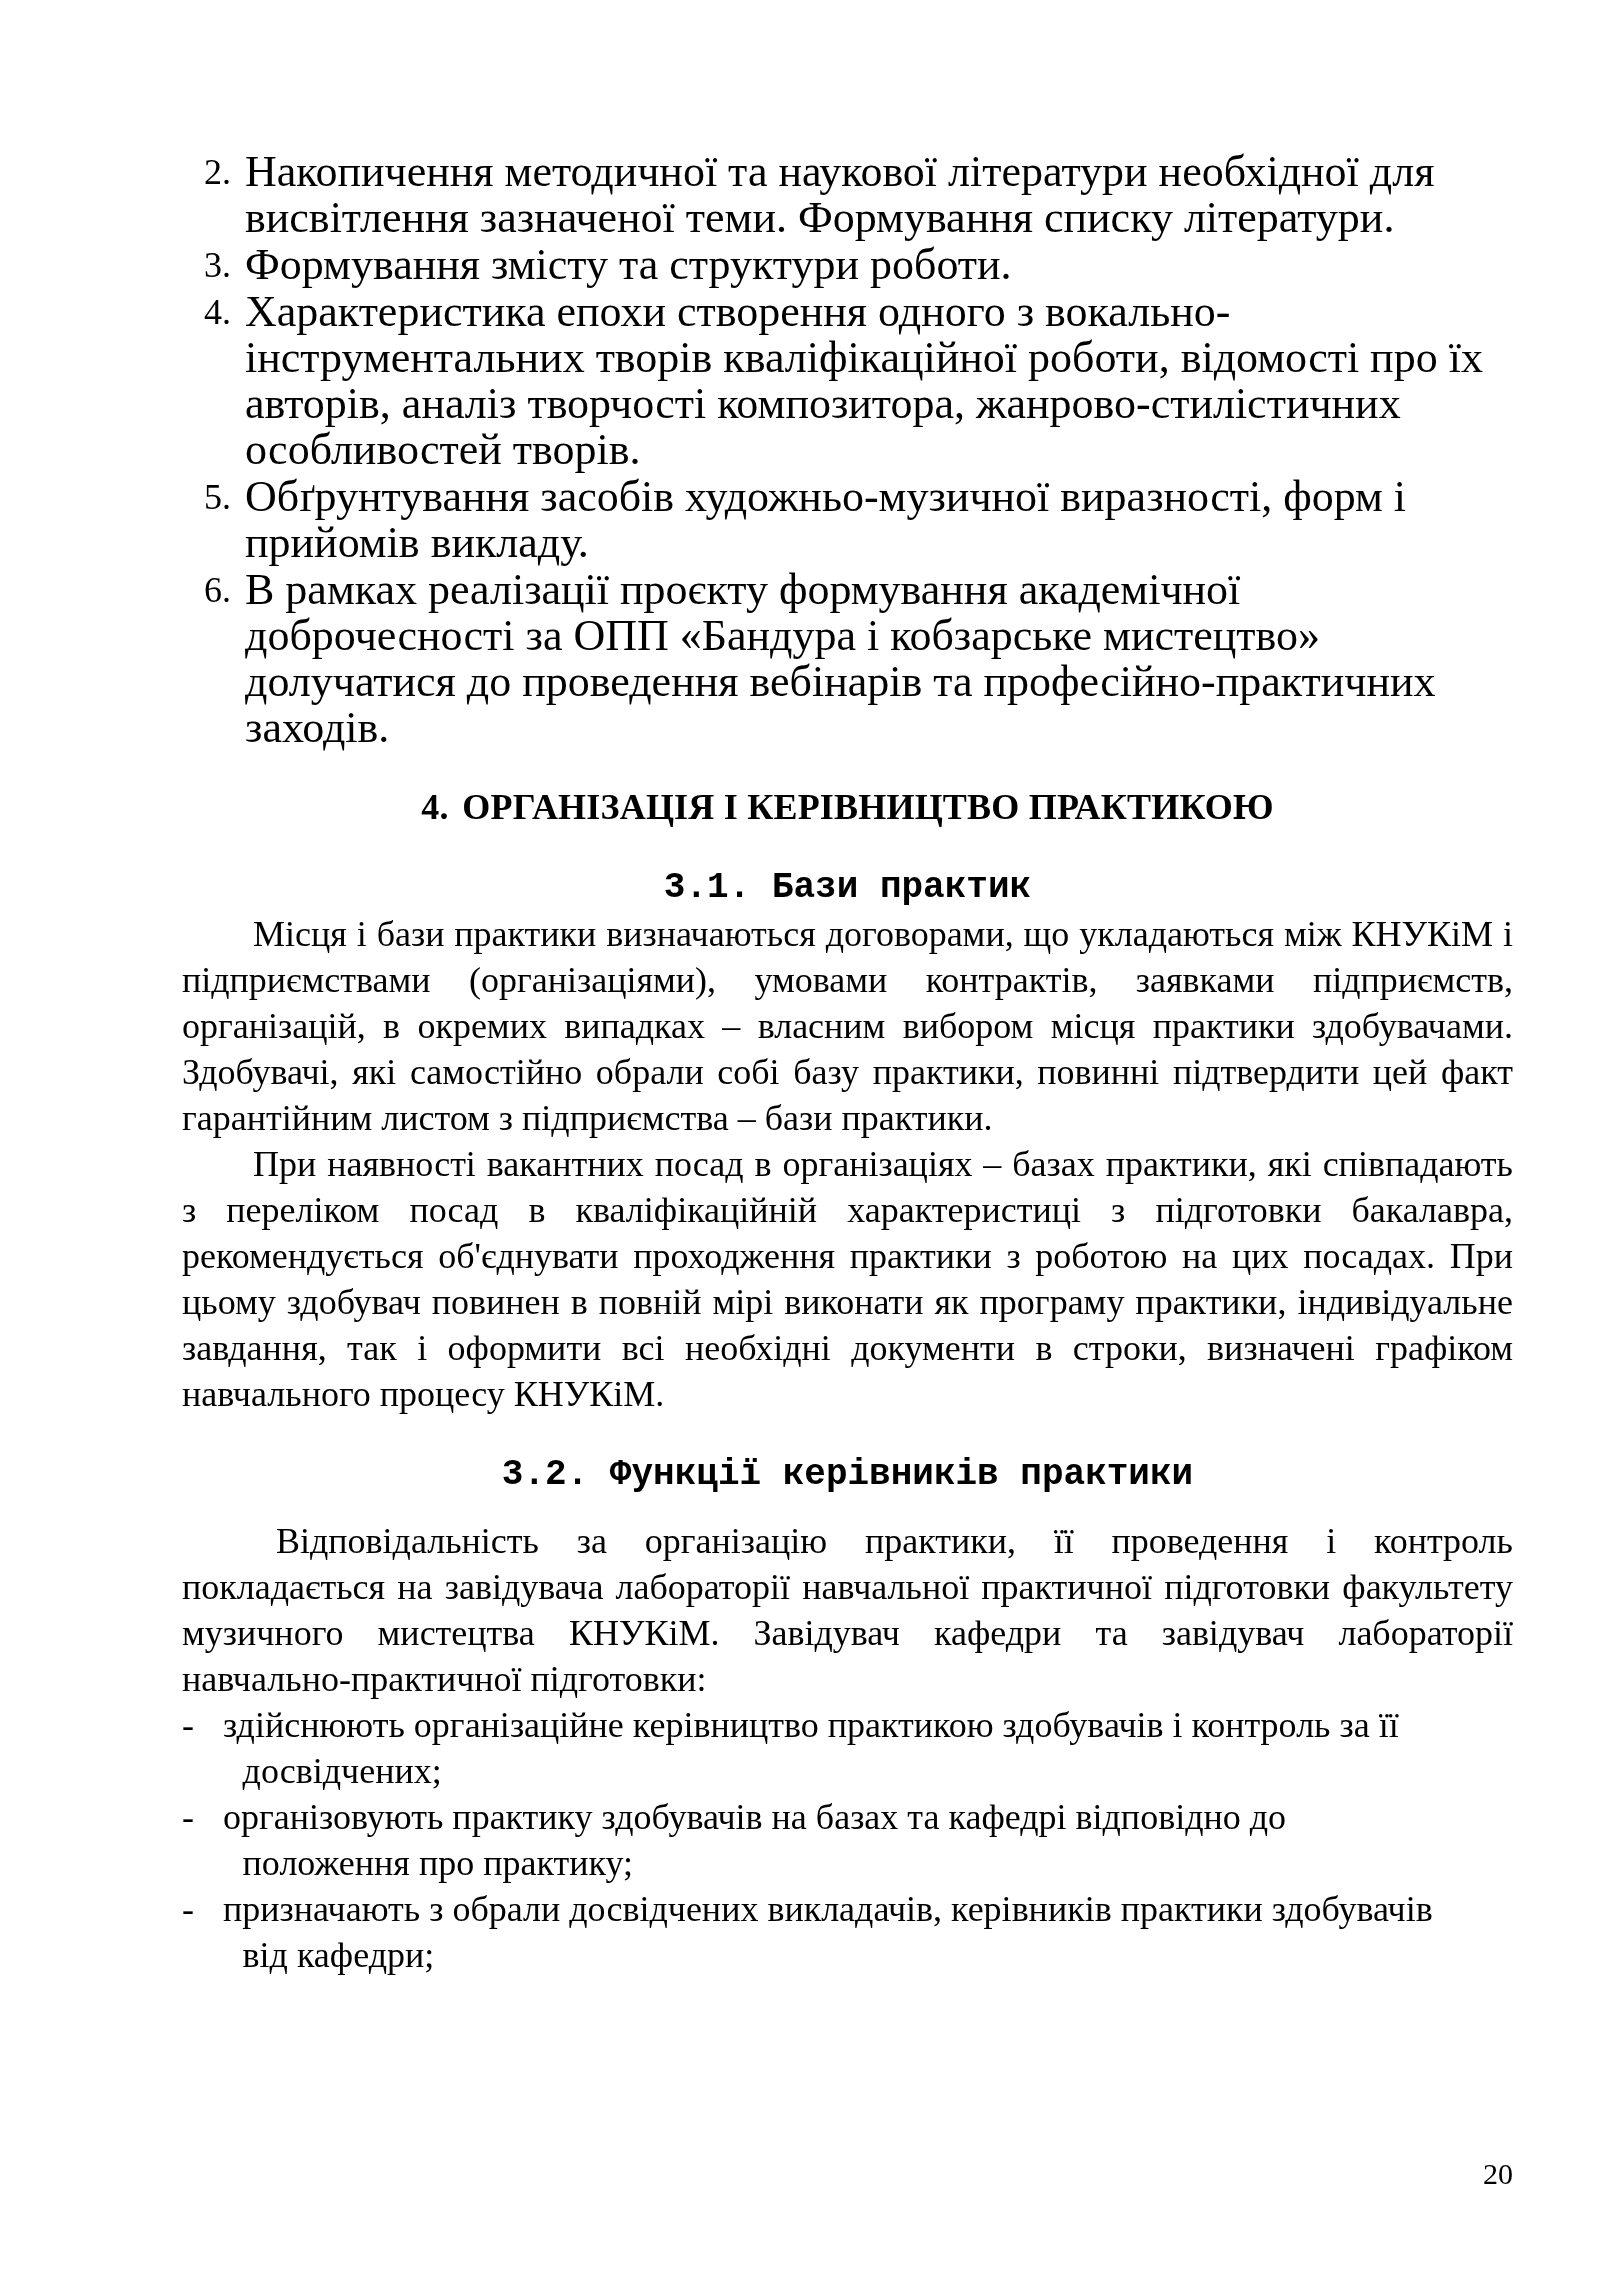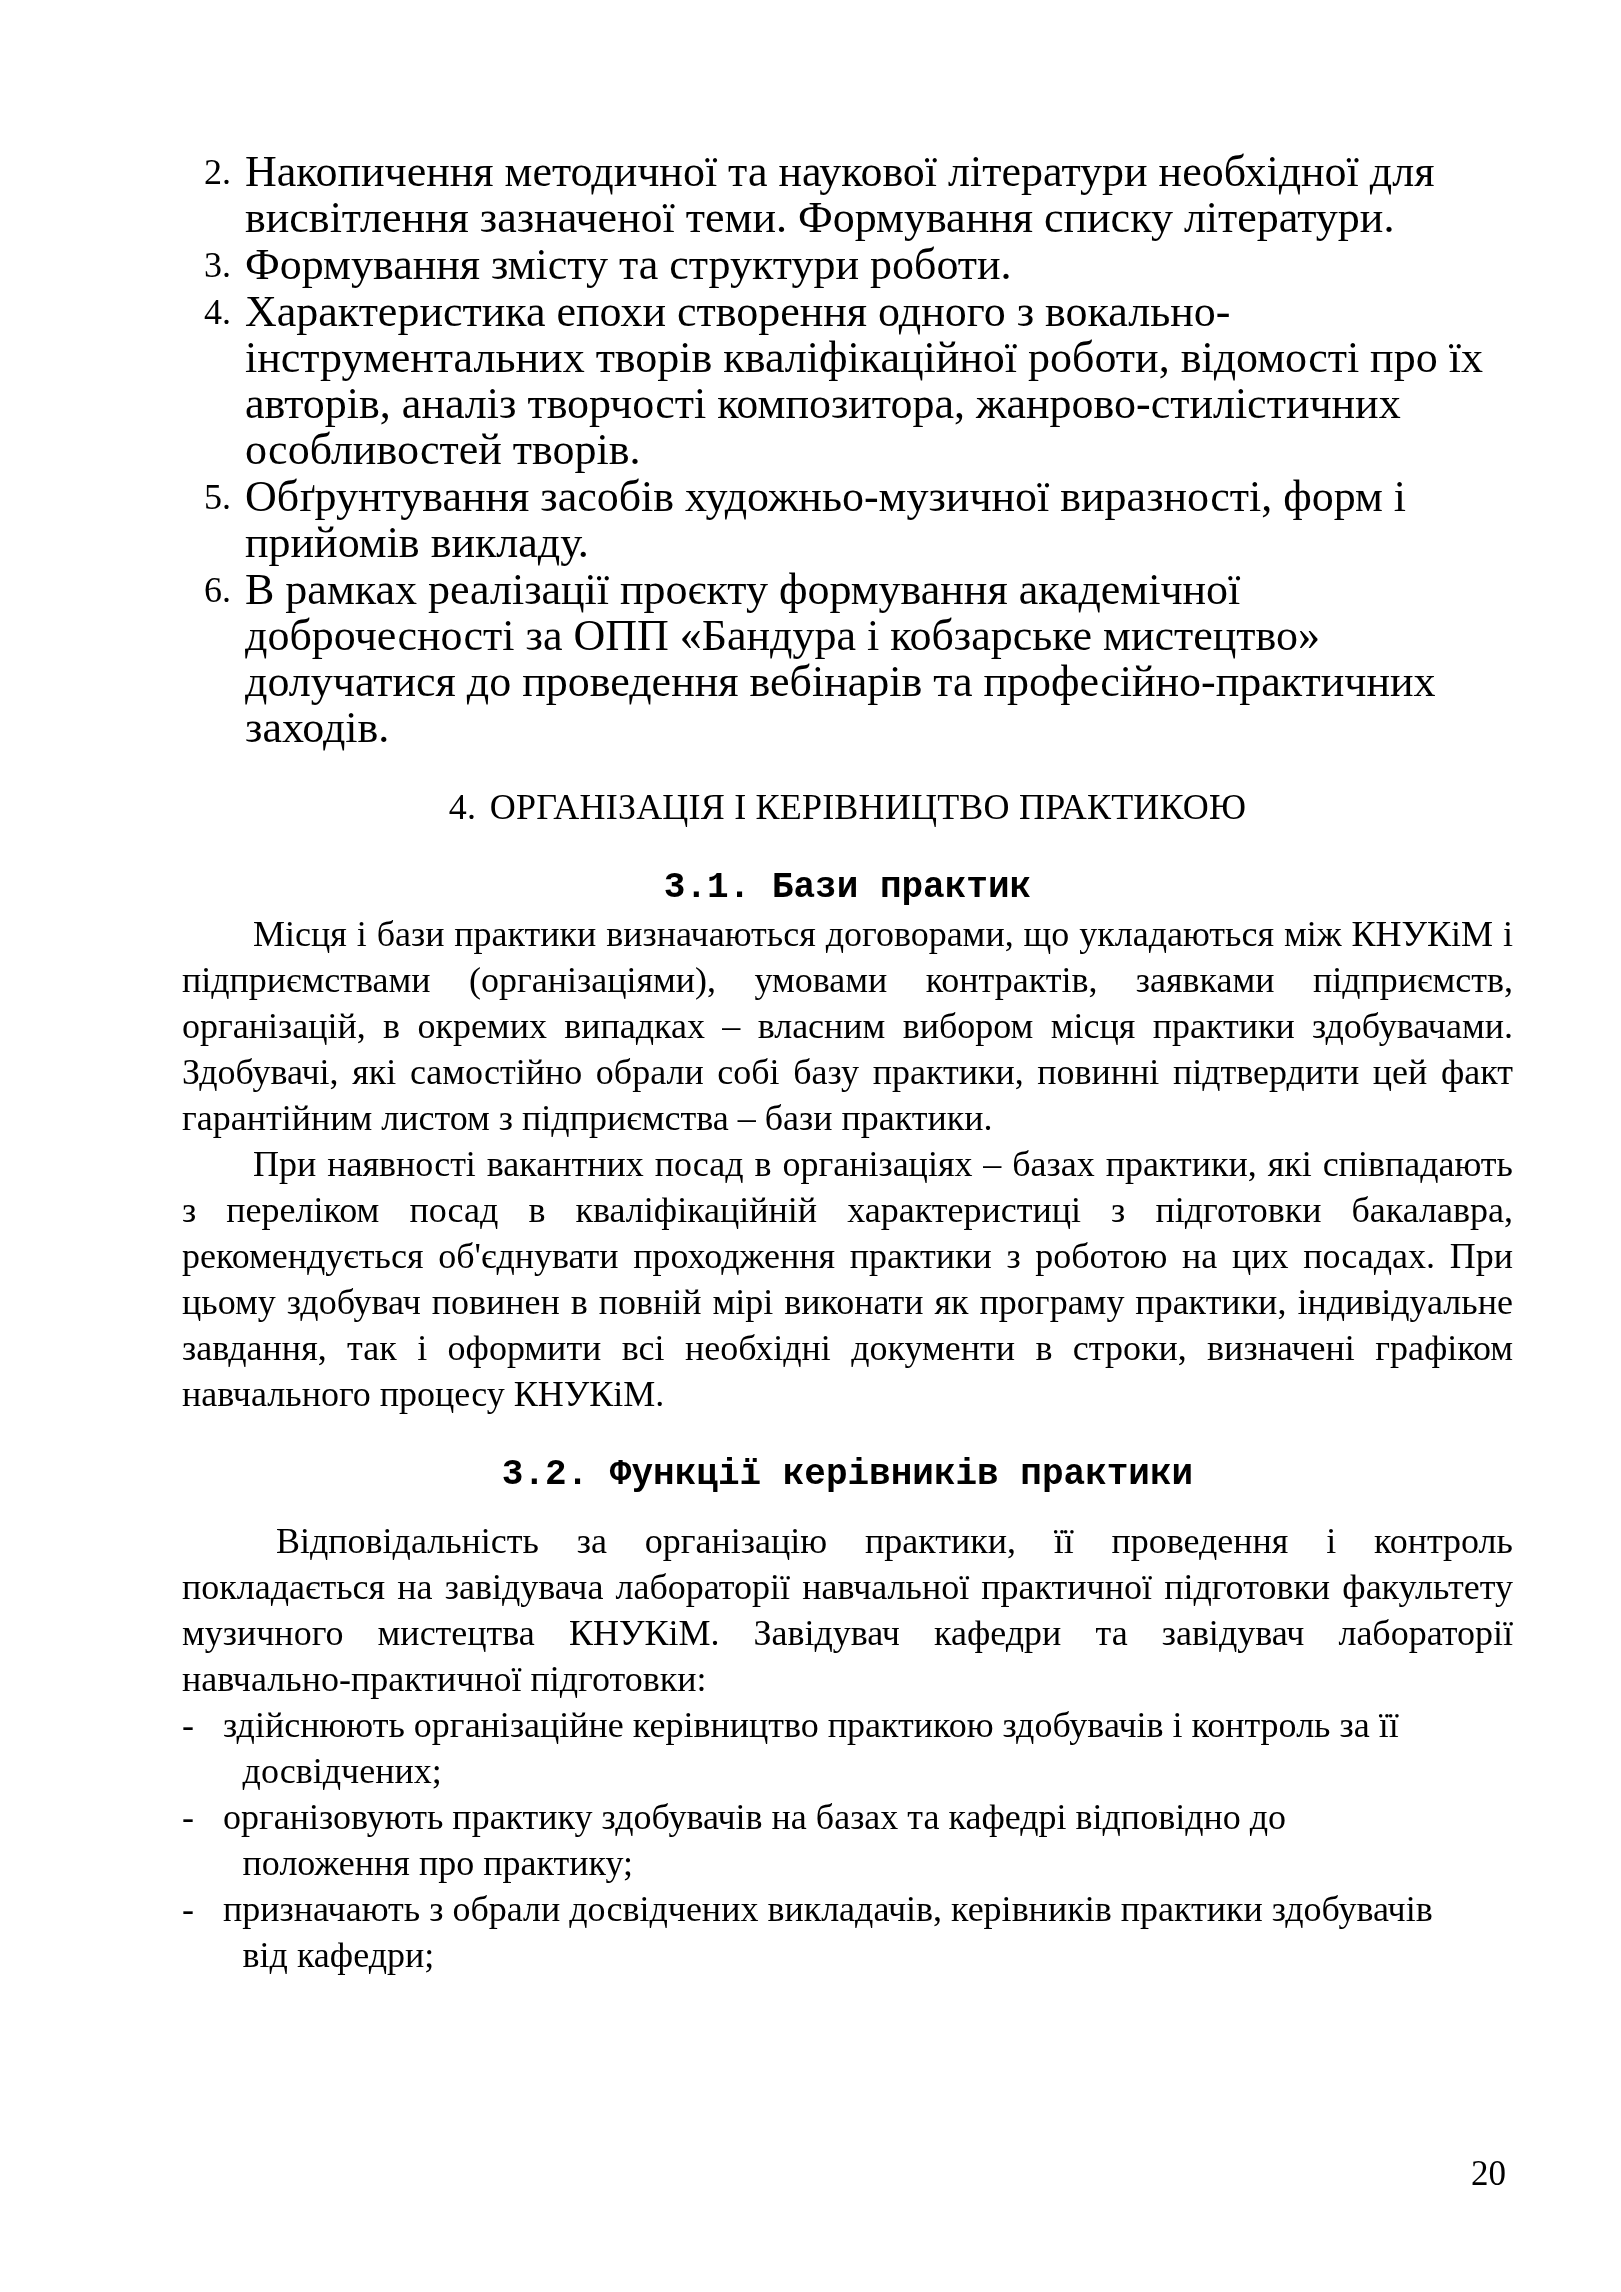--- a/index.html
+++ b/index.html
@@ -55,21 +55,21 @@
   }
   .num-list > li .body.nojust {
     text-align: right;
     margin-top: 47px;
   }
 
   
   .h-main {
     font-size: 36px;
     line-height: 46px;
-    font-weight: normal;
+    font-weight: bold;
     text-align: center;
     margin: 33px 0 0 0;
     letter-spacing: 0.2px;
   }
   .h-main .hnum {
     display: inline-block;
     margin-right: 13.7px;
   }
   .h-sub {
     font-size: 36px;
@@ -121,23 +121,23 @@
     display: block;
   }
   .dash-list > li .cont {
     display: block;
     padding-left: 19.6px;
     text-align: left;
   }
 
   .page-number {
     position: absolute;
-    right: 115px;
+    right: 108px;
     bottom: 100px;
-    font-size: 35px;
+    font-size: 30px;
     line-height: 39px;
   }
 </style>
 </head>
 <body>
 
 <div class="page">
   <div class="content">
 
     <ol class="num-list">

